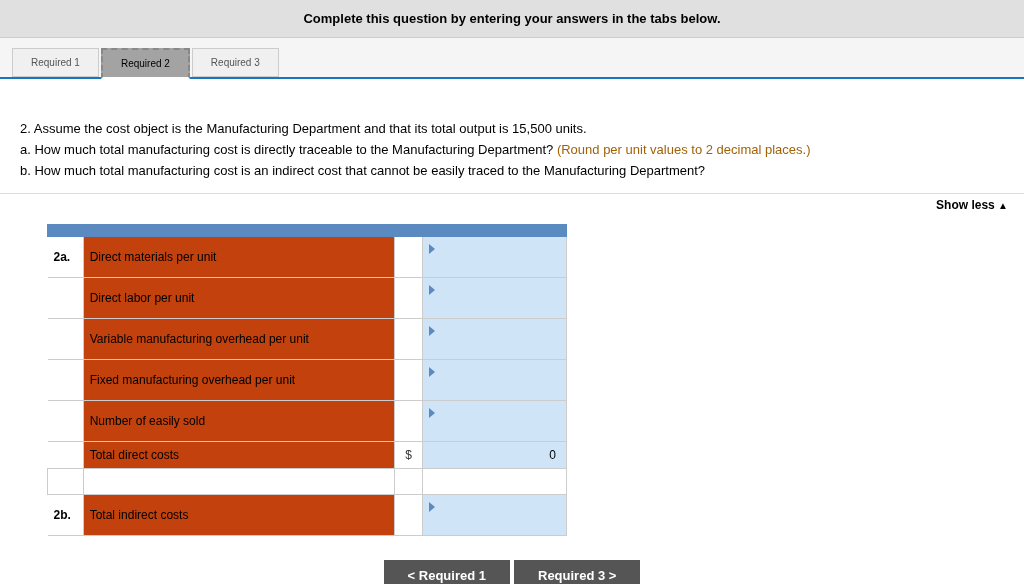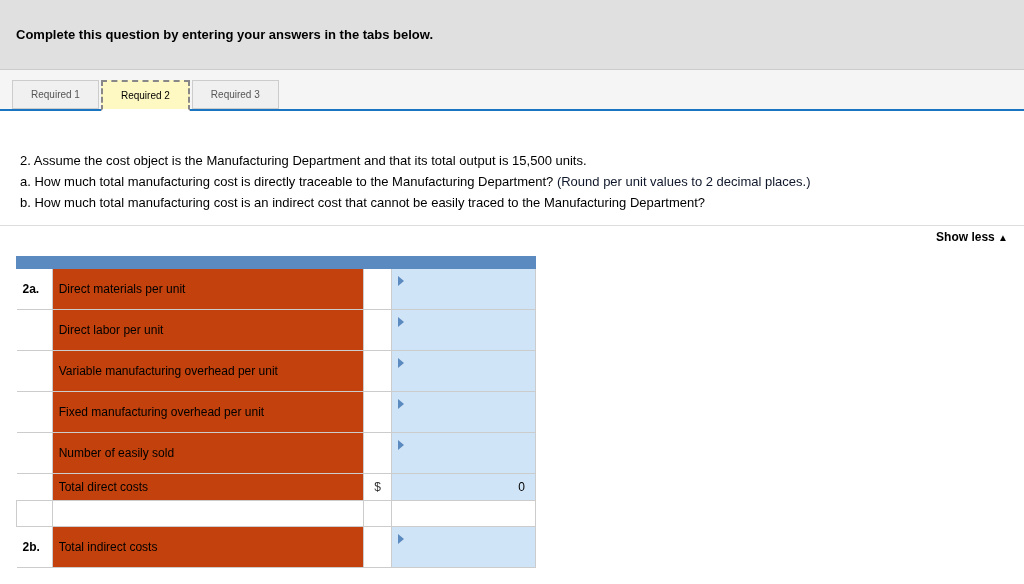--- a/index.html
+++ b/index.html
@@ -6,45 +6,46 @@
     body {
       font-family: Arial, sans-serif;
       font-size: 13px;
       background: #fff;
       width: 1024px;
       min-height: 584px;
     }
 
     .header-banner {
       background: #e0e0e0;
-      padding: 27px 16px;
+      padding: 11px 16px;
       font-weight: bold;
       font-size: 13px;
       border-bottom: 1px solid #ccc;
+      text-align: center;
     }
 
     .tabs-container {
       display: flex;
       padding: 10px 12px 0 12px;
       border-bottom: 2px solid #1a75c0;
       background: #f5f5f5;
     }
 
     .tab {
       padding: 8px 18px;
       font-size: 10px;
       cursor: pointer;
       border: 1px solid #ccc;
       background: #f5f5f5;
       margin-right: 2px;
       position: relative;
     }
 
     .tab.active {
-      background: #fef9c3;
+      background: #a3a3a3;
       border-bottom: 2px solid #fff;
       margin-bottom: -2px;
       font-weight: normal;
       border: 2px dashed #888;
       border-bottom: 2px solid #fff;
     }
 
     .tab.inactive {
       background: #f0f0f0;
       color: #555;
@@ -53,21 +54,21 @@
     .question-area {
       padding: 12px 20px;
       font-size: 13px;
       line-height: 1.6;
       background: #fff;
       border-bottom: 1px solid #ddd;
       margin-top: 28px;
     }
 
     .question-area .orange-text {
-      color: #0f172a;
+      color: #a16207;
     }
 
     .show-less {
       text-align: right;
       padding: 4px 16px;
       color: #000000;
       font-weight: bold;
       font-size: 12px;
       cursor: pointer;
     }
@@ -76,20 +77,21 @@
       font-size: 10px;
     }
 
     .table-section {
       padding: 8px 16px;
     }
 
     table.data-table {
       border-collapse: collapse;
       width: 520px;
+      margin-left: 31px;
     }
 
     table.data-table td {
       border: 1px solid #ccc;
       padding: 4px 6px;
       font-size: 12px;
       height: 26px;
     }
 
     table.data-table .row-num {

